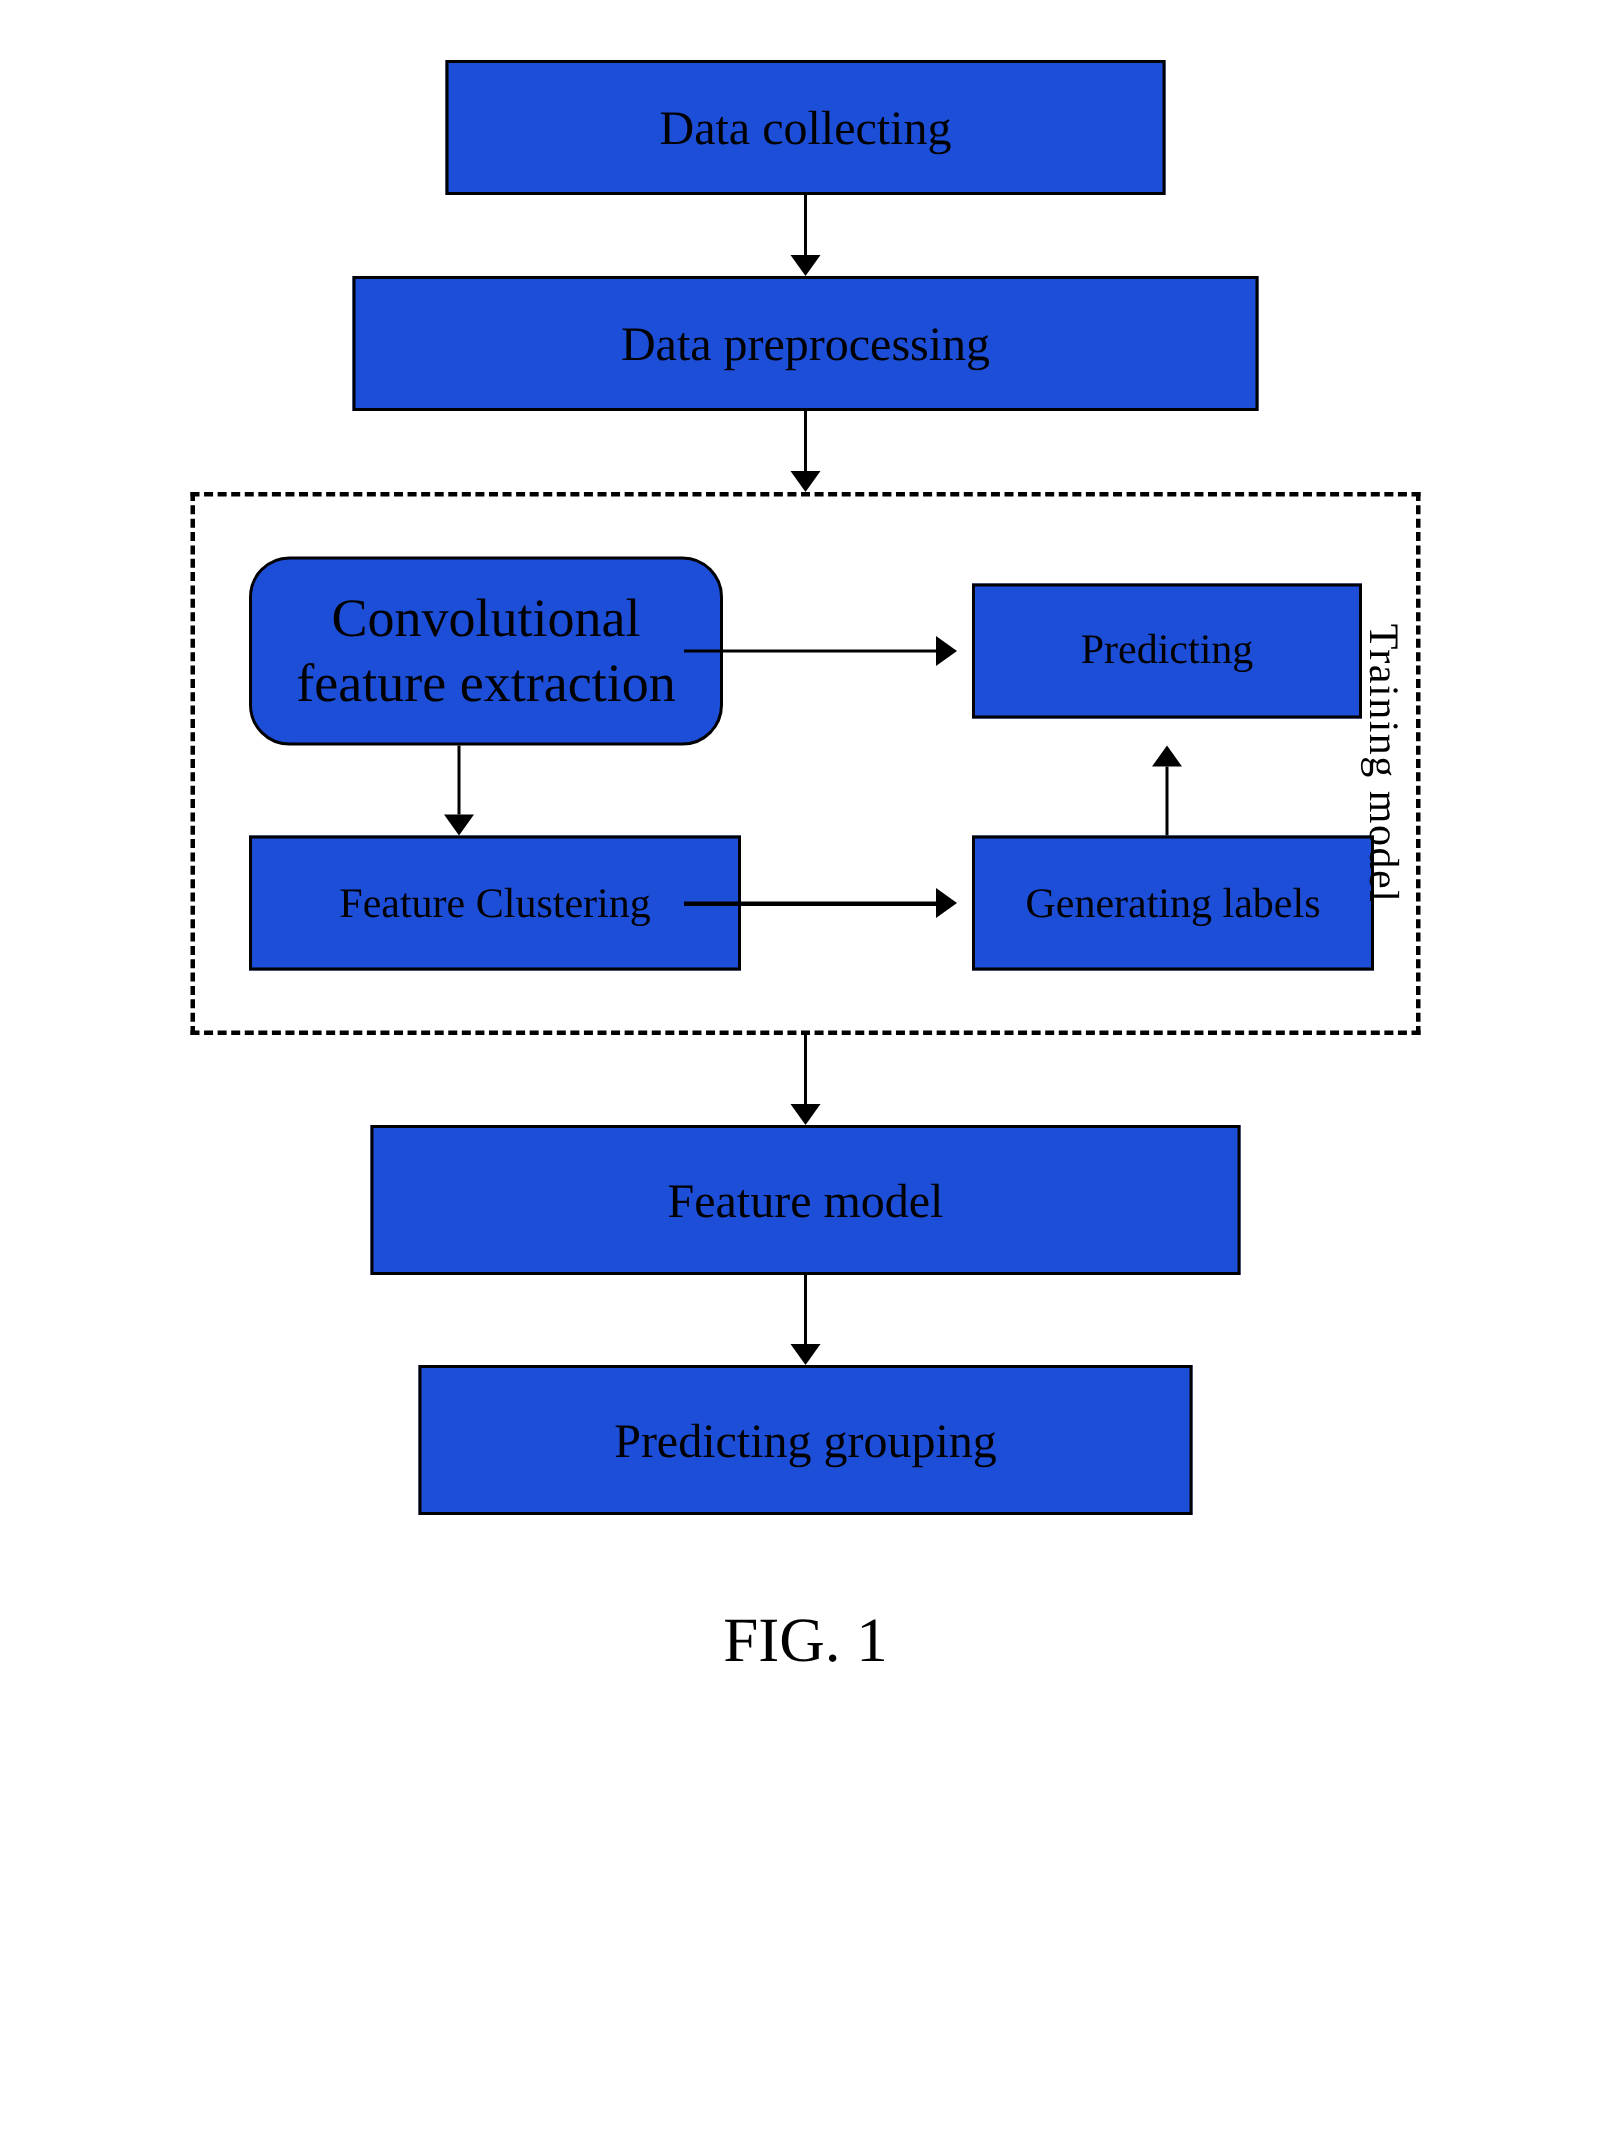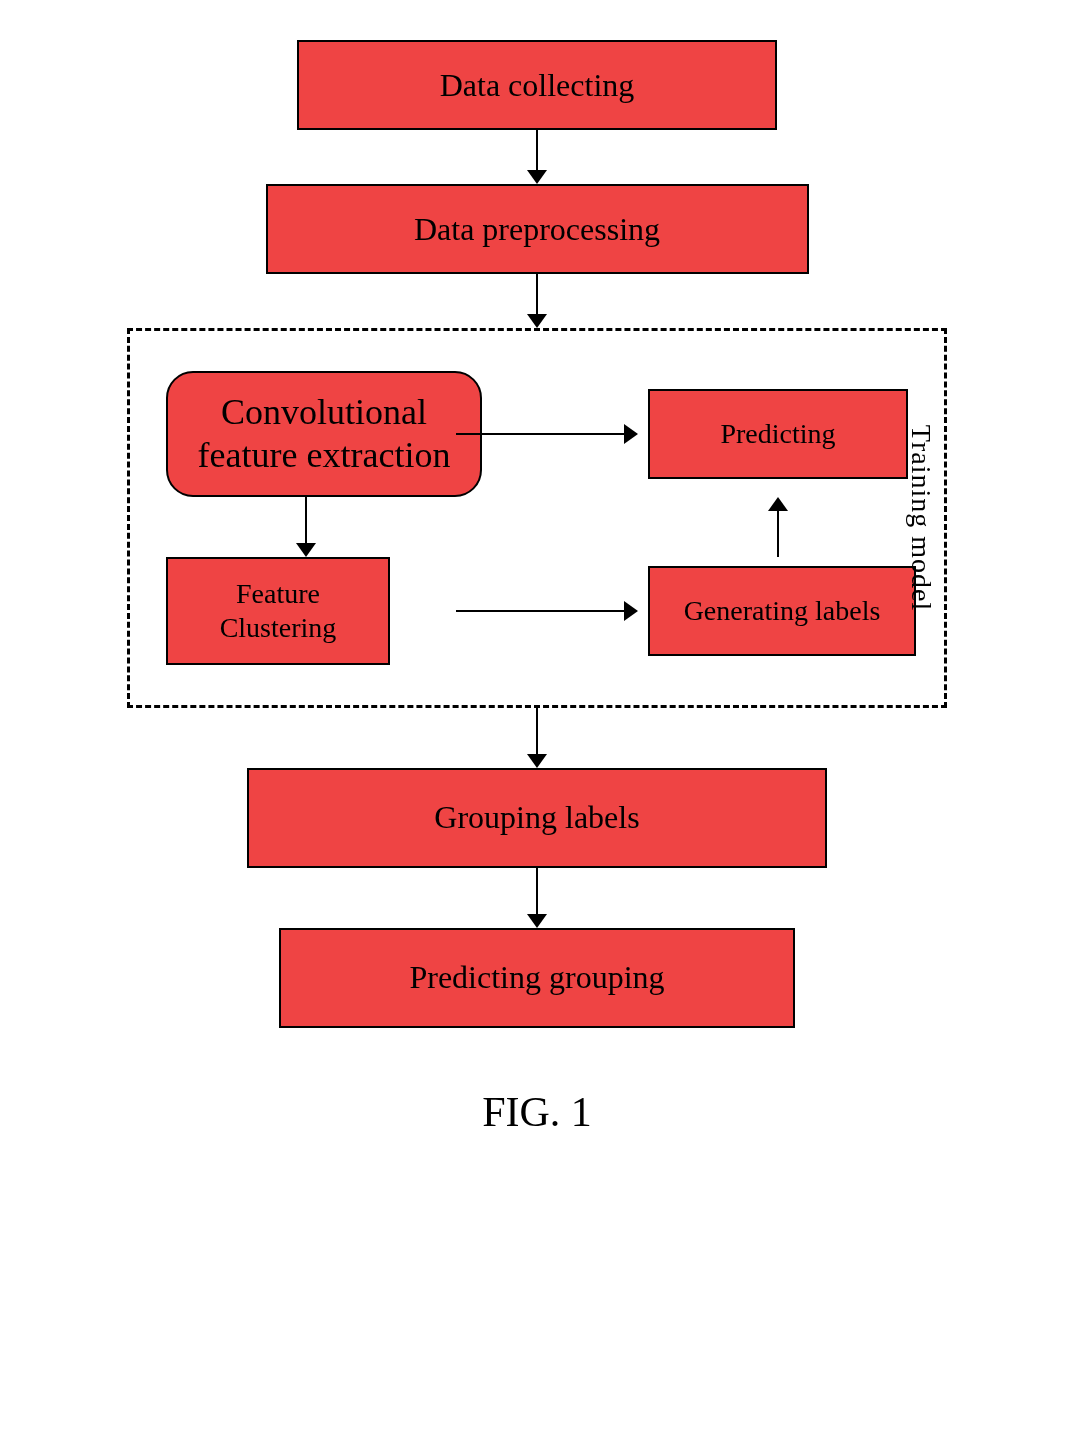--- a/index.html
+++ b/index.html
@@ -22,37 +22,37 @@
       width: 900px;
       margin: 40px auto 0 auto;
       display: flex;
       flex-direction: column;
       align-items: center;
       gap: 0;
     }
 
     .box {
       border: 2.5px solid #000;
-      background: #ef4444;
+      background: #1d4ed8;
       display: flex;
       align-items: center;
       justify-content: center;
       text-align: center;
       font-size: 32px;
       line-height: 1.2;
       padding: 18px 24px;
     }
 
     .box-data-collecting {
       width: 480px;
       min-height: 90px;
     }
 
     .box-data-preprocessing {
-      width: 543px;
+      width: 604px;
       min-height: 90px;
     }
 
     .box-grouping-model {
       width: 580px;
       min-height: 100px;
     }
 
     .box-predicting-grouping {
       width: 516px;
@@ -106,21 +106,21 @@
       border-radius: 27px;
     }
 
     .box-classifier {
       width: 260px;
       min-height: 90px;
       font-size: 28px;
     }
 
     .box-feature-clustering {
-      width: 224px;
+      width: 328px;
       min-height: 90px;
       font-size: 28px;
     }
 
     .box-generating-labels {
       width: 268px;
       min-height: 90px;
       font-size: 28px;
     }
 
@@ -260,21 +260,21 @@
 
     </div>
   </div>
 
   <div class="arrow-down" style="height:60px;">
     <div class="arrow-line"></div>
     <div class="arrow-head-down"></div>
   </div>
 
   <div class="box box-grouping-model">
-    <span>Grouping labels</span>
+    <span>Feature model</span>
   </div>
 
   <div class="arrow-down" style="height:60px;">
     <div class="arrow-line"></div>
     <div class="arrow-head-down"></div>
   </div>
 
   <div class="box box-predicting-grouping">
     <span>Predicting grouping</span>
   </div>

